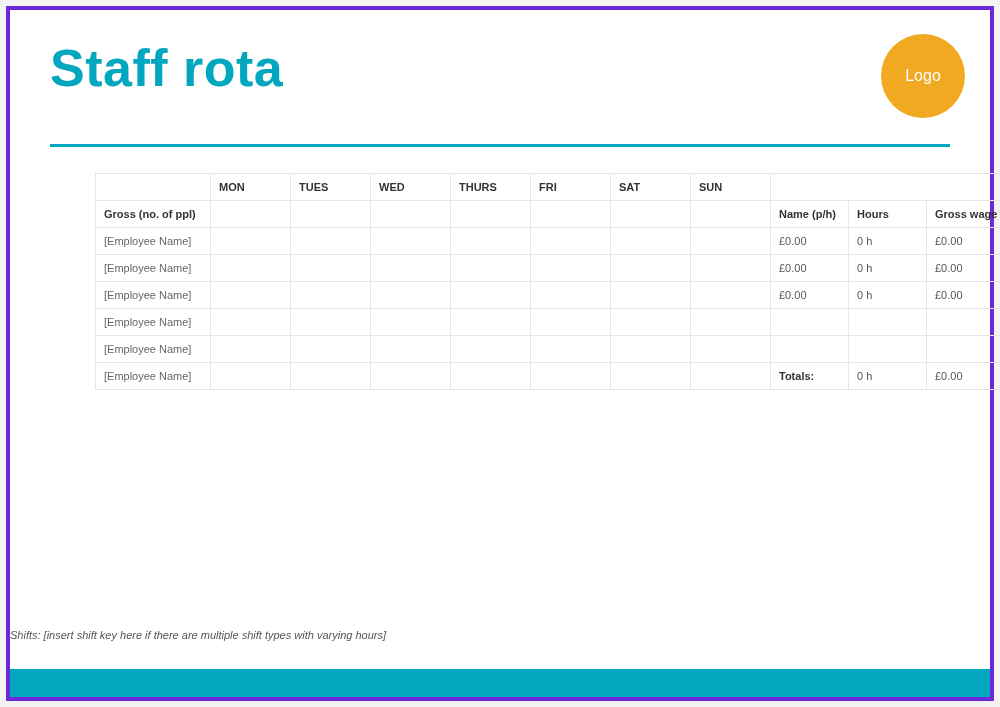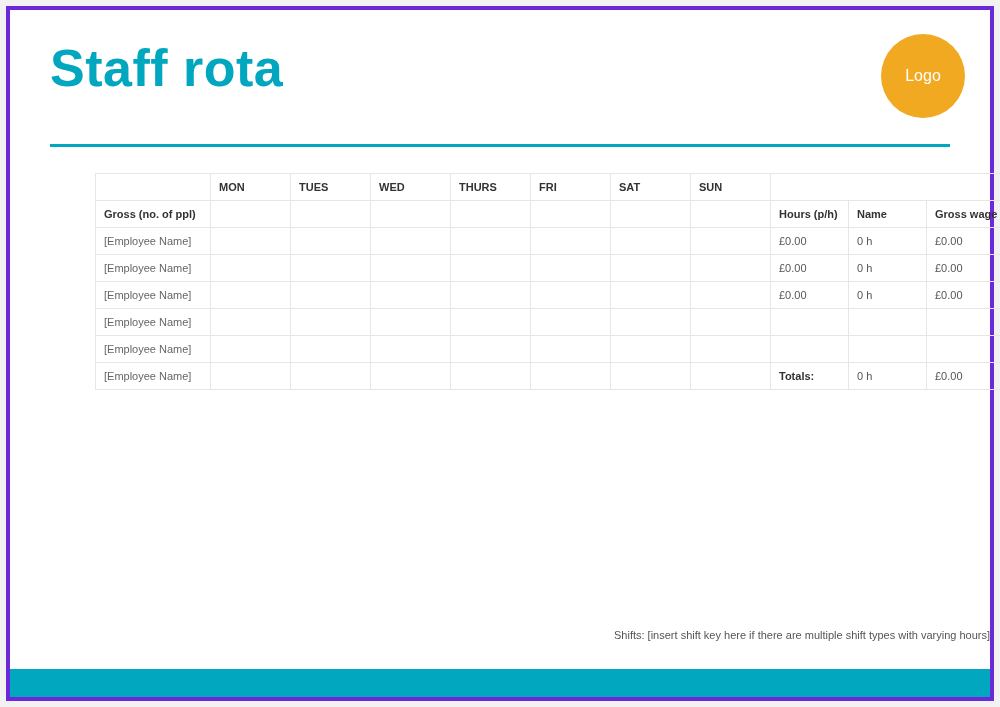--- a/index.html
+++ b/index.html
@@ -71,23 +71,24 @@
   th { font-weight: 700; color: #333333; }
   .name-col { width: 115px; }
   .day-col  { width: 80px; }
   .rate-col, .hours-col, .gross-col { width: 78px; }
   td.empty { }
   td.placeholder { color: #666666; }
   .footer-note {
     position: absolute;
     left: 0; right: 0;
     bottom: 56px;
-    text-align: right;
+    text-align: left;
     font-size: 11px;
     color: #555555;
+    font-style: italic;
   }
   .bottom-bar {
     position: absolute;
     left: 0; right: 0; bottom: 0;
     height: 28px;
     background: #00a7bf;
   }
 </style>
 </head>
 <body>
@@ -132,22 +133,22 @@
         </tr>
         <tr>
           <th>Gross (no. of ppl)</th>
           <td class="empty"></td>
           <td class="empty"></td>
           <td class="empty"></td>
           <td class="empty"></td>
           <td class="empty"></td>
           <td class="empty"></td>
           <td class="empty"></td>
-          <th>Hours (p/h)</th>
-          <th>Name</th>
+          <th>Name (p/h)</th>
+          <th>Hours</th>
           <th>Gross wage</th>
         </tr>
       </thead>
       <tbody>
         <tr>
           <td class="placeholder">[Employee Name]</td>
           <td class="empty"></td>
           <td class="empty"></td>
           <td class="empty"></td>
           <td class="empty"></td>

